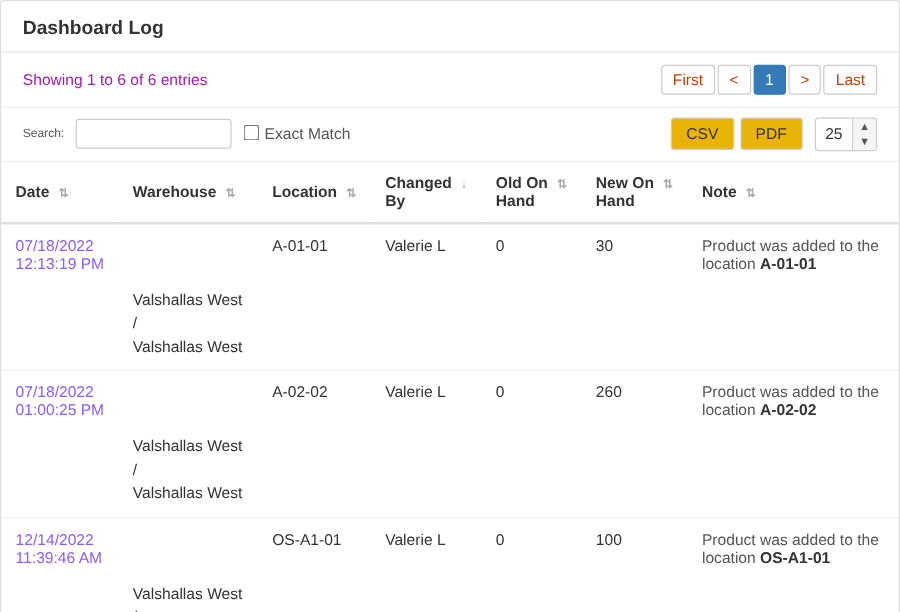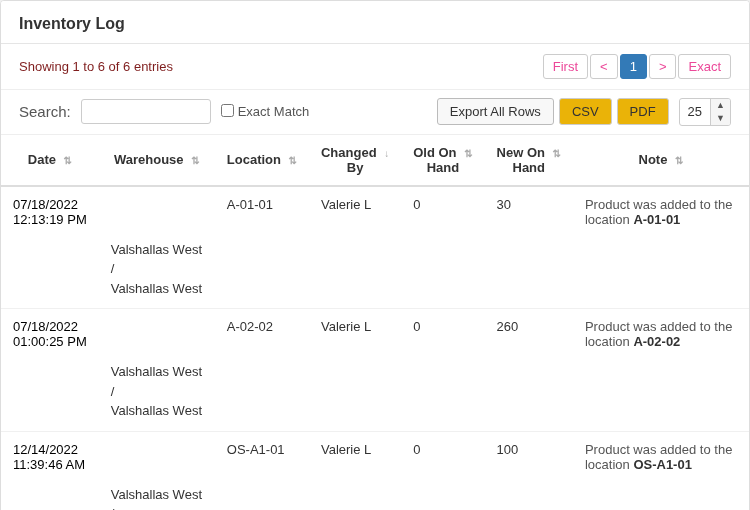--- a/index.html
+++ b/index.html
@@ -29,55 +29,55 @@
     .toolbar-top {
       display: flex;
       align-items: center;
       justify-content: space-between;
       padding: 10px 18px;
       border-bottom: 1px solid #eee;
     }
 
     .showing-text {
       font-size: 13px;
-      color: #7f1d1d;
+      color: #a21caf;
     }
 
     .pagination-controls {
       display: flex;
       align-items: center;
       gap: 2px;
     }
 
     .pagination-controls button {
       padding: 4px 9px;
       font-size: 13px;
       border: 1px solid #ccc;
       background: #fff;
       cursor: pointer;
-      color: #ec4899;
+      color: #c2410c;
       border-radius: 3px;
     }
 
     .pagination-controls button.active {
       background: #337ab7;
       color: #fff;
       border-color: #337ab7;
     }
 
     .search-bar {
       display: flex;
       align-items: center;
       gap: 10px;
       padding: 8px 18px;
       border-bottom: 1px solid #eee;
     }
 
     .search-label {
-      font-size: 15px;
+      font-size: 10px;
       color: #555;
     }
 
     .search-input {
       border: 1px solid #ccc;
       border-radius: 3px;
       padding: 4px 8px;
       font-size: 13px;
       width: 130px;
       outline: none;
@@ -152,21 +152,21 @@
       width: 100%;
       border-collapse: collapse;
     }
 
     thead tr {
       border-bottom: 2px solid #ddd;
     }
 
     th {
       padding: 10px 12px;
-      text-align: center;
+      text-align: left;
       font-size: 13px;
       font-weight: 600;
       color: #333;
       white-space: nowrap;
       position: relative;
     }
 
     th .sort-icon {
       display: inline-block;
       margin-left: 4px;
@@ -190,58 +190,57 @@
       color: #555;
     }
 
     .note-cell strong, .note-cell b {
       font-weight: 700;
       color: #333;
     }
 
     .datetime {
       white-space: nowrap;
-      color: #000000;
+      color: #8b5cf6;
     }
 
     .warehouse-cell {
       color: #333;
       line-height: 1.5;
       margin-top: 43px;
     }
   </style>
 </head>
 <body>
 
 <div class="page-container">
 
   <div class="page-header">
-    <span class="page-title">Inventory Log</span>
+    <span class="page-title">Dashboard Log</span>
   </div>
 
   <div class="toolbar-top">
     <span class="showing-text">Showing 1 to 6 of 6 entries</span>
     <div class="pagination-controls">
       <button>First</button>
       <button>&lt;</button>
       <button class="active">1</button>
       <button>&gt;</button>
-      <button>Exact</button>
+      <button>Last</button>
     </div>
   </div>
 
   <div class="search-bar">
     <span class="search-label">Search:</span>
     <input class="search-input" type="text" placeholder="" style="">
     <label class="exact-match-label">
       <input type="checkbox" style="">
       <span>Exact Match</span>
     </label>
     <div class="export-buttons">
-      <button class="btn btn-primary">Export All Rows</button>
       <button class="btn">CSV</button>
       <button class="btn">PDF</button>
       <div class="per-page-control">
         <span class="per-page-value">25</span>
         <div class="per-page-arrows">
           <button>▲</button>
           <button>▼</button>
         </div>
       </div>
     </div>

